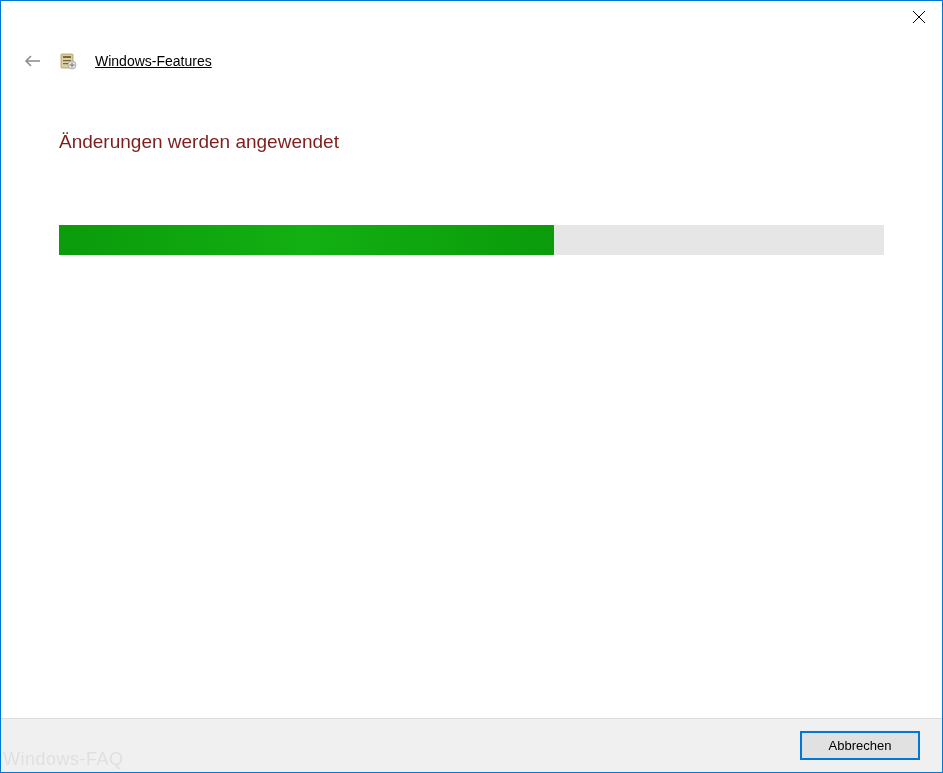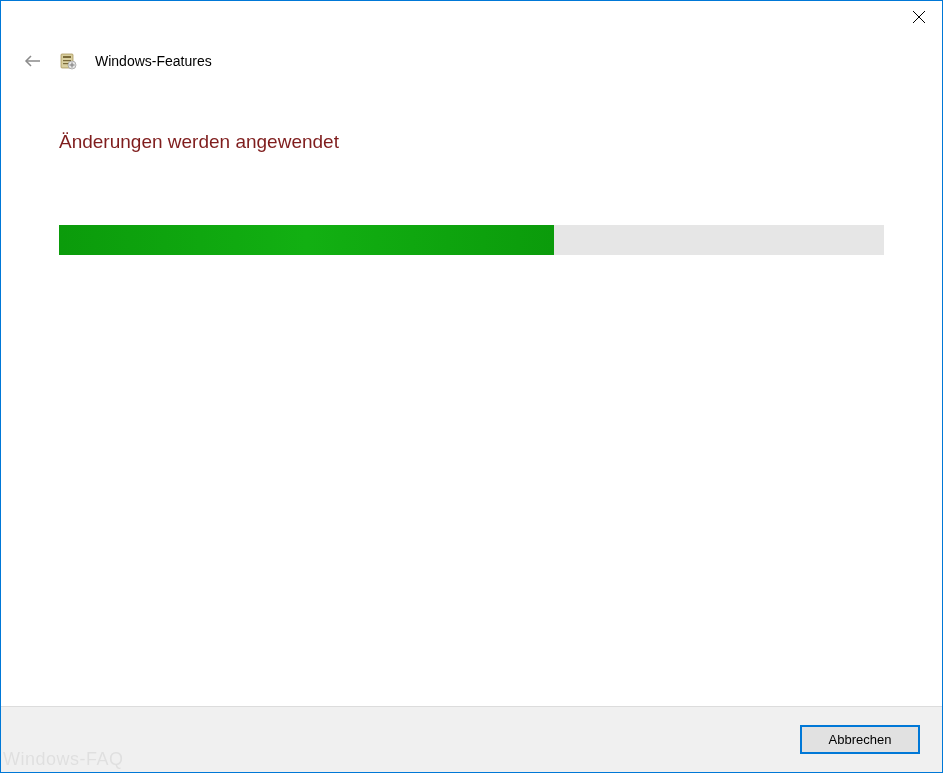--- a/index.html
+++ b/index.html
@@ -36,20 +36,21 @@
     .close-btn svg {
       width: 12px;
       height: 12px;
     }
     .header-row {
       display: flex;
       align-items: center;
       padding: 0 24px 0 20px;
       height: 32px;
       gap: 14px;
+      text-decoration: underline;
     }
     .back-arrow {
       width: 24px;
       height: 24px;
       display: flex;
       align-items: center;
       justify-content: center;
       color: #8a8a8a;
       cursor: default;
     }
@@ -84,21 +85,21 @@
     .progress-fill {
       height: 100%;
       background: linear-gradient(90deg, #0b9b0b 0%, #12b012 50%, #0b9b0b 100%);
       background-color: #06a506;
     }
     .footer {
       position: absolute;
       bottom: 0;
       left: 0;
       right: 0;
-      height: 66px;
+      height: 54px;
       background: #f0f0f0;
       border-top: 1px solid #dcdcdc;
       display: flex;
       justify-content: flex-end;
       align-items: center;
       padding: 0 22px;
     }
     .cancel-btn {
       min-width: 120px;
       height: 29px;

